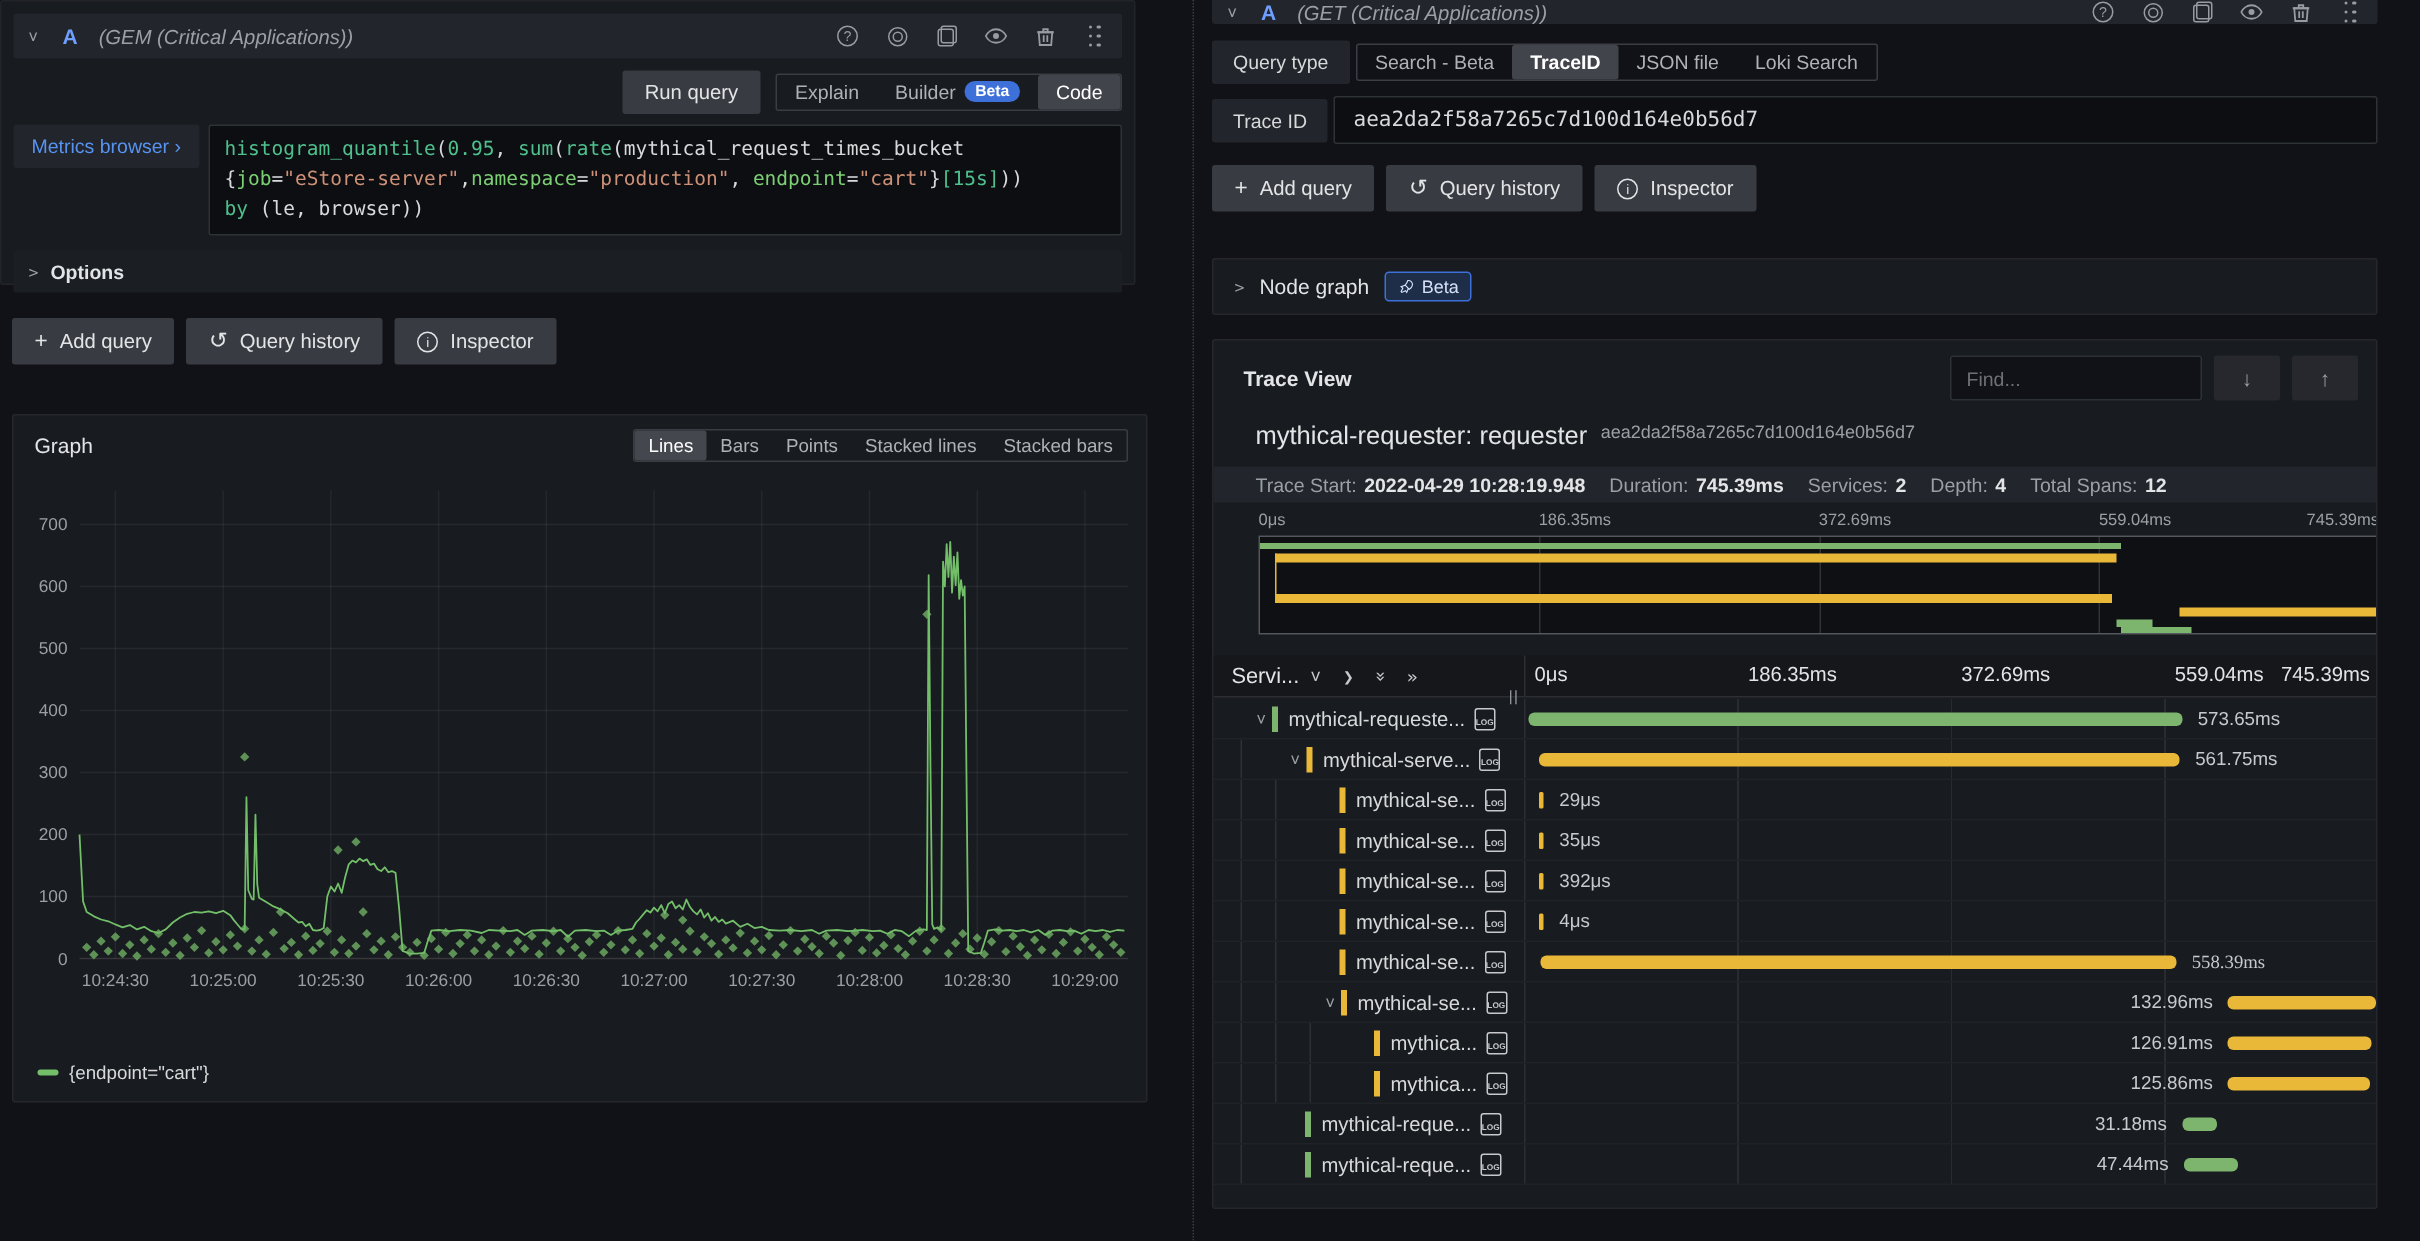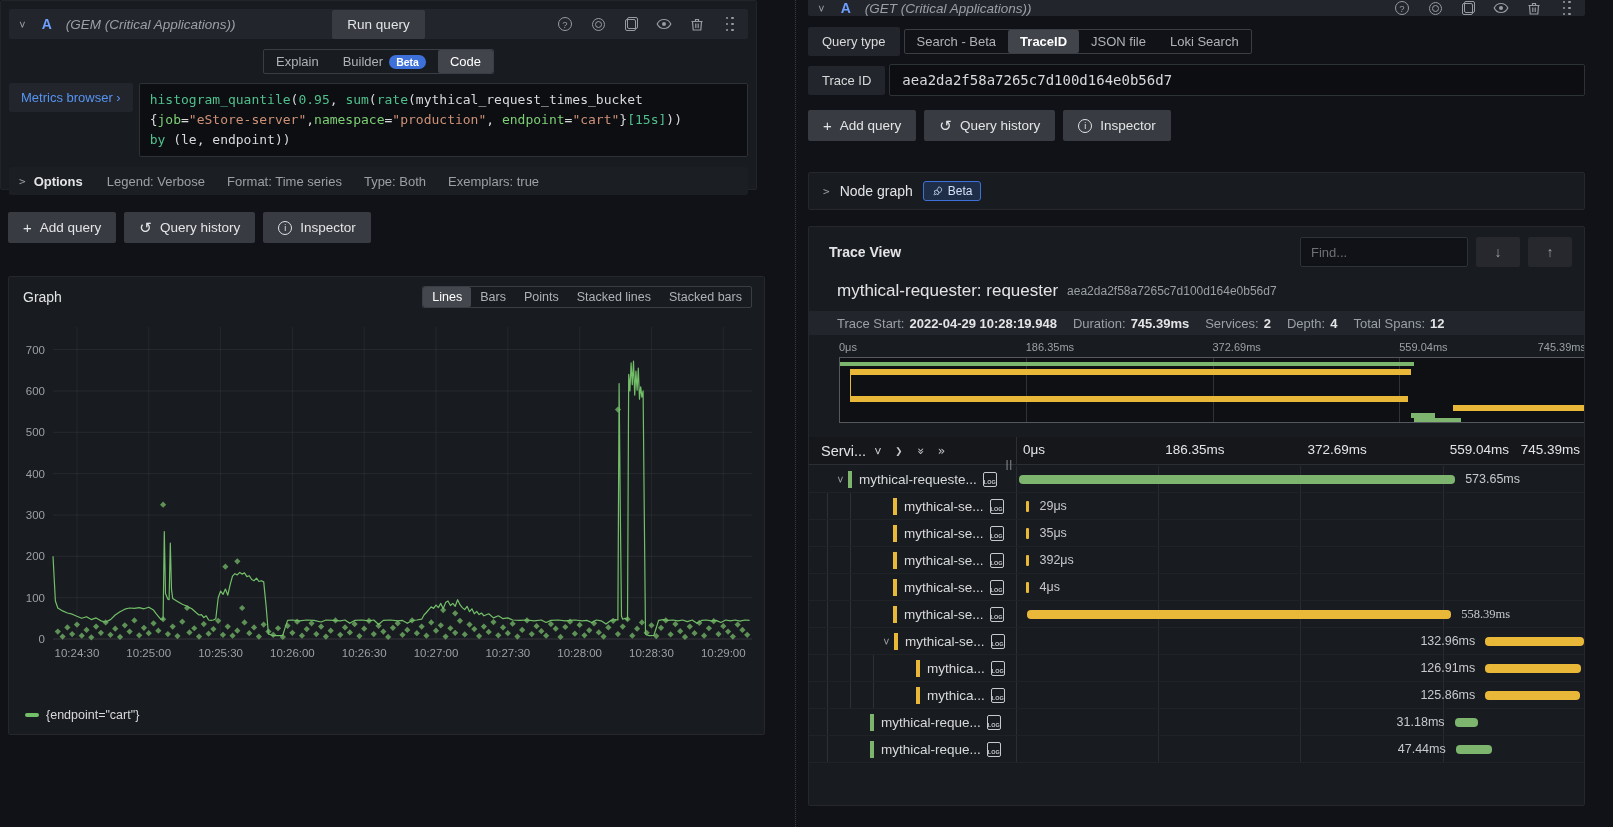--- a/index.html
+++ b/index.html
@@ -33,21 +33,21 @@
          font-family:"Liberation Sans",sans-serif; }
   .circle-i { width:14px; height:14px; border:1.3px solid #e3e4e6; border-radius:50%; font-size:9px; display:inline-flex; align-items:center; justify-content:center; font-style:normal; }
   .hist-ic { font-size:15px; line-height:1; }
   .tab-group { display:flex; align-items:center; border:1px solid #3a3d44; border-radius:2px; }
   .tab { padding:4px 12px; color:#aeb2b8; font-size:13px; cursor:pointer; white-space:nowrap; display:flex; align-items:center; gap:6px;}
   .tab.active { background:#41444b; color:#ffffff; border-radius:2px; }
   .beta-pill { background:#3d71d9; color:#fff; font-size:10.5px; font-weight:bold; padding:1px 7px; border-radius:9px; }
 
   
   #left-query { left:8px; top:14px; width:757px; height:190px; background:#181b1f; border:1px solid #222429; border-radius:2px; padding:8px; }
-  .toolbar-row { display:flex; justify-content:flex-end; align-items:center; gap:10px; margin-top:9px; height:26px;flex-direction:column; }
+  .toolbar-row { display:flex; justify-content:flex-end; align-items:center; gap:10px; margin-top:9px; height:26px; }
   .editor-row { display:flex; align-items:flex-start; margin-top:9px; }
   .mb-link { background:#22252b; color:#5794f2; font-size:13px; padding:7px 12px; border-radius:2px; white-space:nowrap; cursor:pointer; }
   .code-box { flex:1; margin-left:6px; background:#0d0e12; border:1px solid #2c3235; border-radius:2px;
               font-family:"DejaVu Sans Mono",monospace; font-size:13px; line-height:20px; padding:6px 10px; min-height:72px;}
   .tok-fn { color:#4fc08d;margin-top:34px; } .tok-lb { color:#7ccf74; } .tok-st { color:#ce9178; } .tok-pl { color:#d8d9da; }
   .options-row { display:flex; align-items:center; gap:20px; margin-top:10px; background:#1b1e23; padding:6px 10px; border-radius:2px; height:28px;}
   .options-row .opt-label { color:#e3e4e6; font-weight:bold; font-size:13px; margin-left:6px; margin-right:4px;}
   .options-row .opt-item { color:#9aa0a6; font-size:13px; }
   #left-buttons { left:8px; top:212px; display:flex; gap:8px; }
 
@@ -80,21 +80,21 @@
 
   
   #trace-panel { left:808px; top:226px; width:777px; height:580px; overflow:hidden;}
   .tv-header { display:flex; align-items:center; padding:10px 12px 0 20px; }
   .tv-title { font-size:14px; font-weight:700; color:#e3e4e6; }
   #find-input { width:168px; height:30px; background:#111217; border:1px solid #2c3235; border-radius:2px;
                 color:#d8d9da; font-size:13px; padding:0 10px; margin-left:auto; }
   #find-input::placeholder { color:#6e7077; }
   .find-btn { width:44px; height:30px; background:#26282e; color:#9aa0a6; display:inline-flex; align-items:center;
               justify-content:center; margin-left:8px; border-radius:2px; cursor:pointer; font-size:14px;}
-  .trace-title-row { display:flex; align-items:center; gap:9px; padding:14px 0 0 28px; }
+  .trace-title-row { display:flex; align-items:flex-start; gap:9px; padding:14px 0 0 28px; }
   .trace-name { font-size:17px; color:#e3e4e6; }
   .trace-id-small { font-size:12px; color:#9aa0a6; }
   .meta-strip { position:absolute; left:0; top:84px; width:777px; height:24px; background:#22252b;
                 display:flex; align-items:center; gap:16px; padding-left:28px; }
   .meta-item { display:flex; gap:5px; font-size:13px; }
   .meta-item .ml { color:#9aa0a6; } .meta-item .mv { color:#e3e4e6; font-weight:bold; }
   #mini-ticks { position:absolute; left:30px; top:114px; width:747px; height:14px; font-size:11px; color:#9aa0a6; }
   #minimap { position:absolute; left:30px; top:130px; width:747px; height:66px; border:1px solid #55585e; background:#0f1014; }
   .mini-grid { position:absolute; top:0; bottom:0; width:1px; background:rgba(204,204,220,0.18); }
   #span-header { position:absolute; left:0; top:210px; width:777px; height:28px; border-bottom:1px solid #2c2e33; background:#16171b; display:flex;}
@@ -169,32 +169,26 @@
         <span class="beta-pill">Beta</span>
       </span>
       <span class="tab active">Code</span>
     </div>
   </div>
   <div class="editor-row">
     <span class="mb-link">Metrics browser ›</span>
     <div class="code-box" id="query-code">
         <div><span class="tok-fn">histogram_quantile</span><span class="tok-pl">(</span><span class="tok-fn">0.95</span><span class="tok-pl">, </span><span class="tok-fn">sum</span><span class="tok-pl">(</span><span class="tok-fn">rate</span><span class="tok-pl">(</span><span class="tok-pl">mythical_request_times_bucket</span></div>
         <div><span class="tok-pl">{</span><span class="tok-lb">job</span><span class="tok-pl">=</span><span class="tok-st">"eStore-server"</span><span class="tok-pl">,</span><span class="tok-lb">namespace</span><span class="tok-pl">=</span><span class="tok-st">"production"</span><span class="tok-pl">, </span><span class="tok-lb">endpoint</span><span class="tok-pl">=</span><span class="tok-st">"cart"</span><span class="tok-pl">}</span><span class="tok-fn">[15s]</span><span class="tok-pl">))</span></div>
-        <div><span class="tok-fn">by </span><span class="tok-pl">(le, endpoint))</span></div>
+        <div><span class="tok-fn">by </span><span class="tok-pl">(le, browser))</span></div>
       </div>
   </div>
   <div class="options-row">
     <span class="chev">&gt;</span>
     <span class="opt-label" style="margin-left:-12px;">Options</span>
-    <span id="options-items" style="display:flex;gap:22px;">
-        <span class="opt-item">Legend: Verbose</span>
-        <span class="opt-item">Format: Time series</span>
-        <span class="opt-item">Type: Both</span>
-        <span class="opt-item">Exemplars: true</span>
-      </span>
   </div>
 </div>
 
 <div id="left-buttons" class="abs">
   <button class="btn">
       <span style="font-size:15px;">+</span>
       <span>Add query</span>
     </button>
   <button class="btn">
       <span class="hist-ic">↺</span>
@@ -576,20 +570,33 @@
           <span class="s-colorbar" style="background: rgb(125, 181, 111);"></span>
           <span class="s-label">mythical-requeste...</span>
           <span class="log-ic">LOG</span>
         </div>
         <div class="s-line">
           <div class="s-bar" style="left: 0.3%; width: 76.7%; background: rgb(125, 181, 111);"></div>
           <span class="s-dur" style="left: calc(77% + 10px);">573.65ms</span>
         </div>
       </div>
       <div class="span-row">
+        <div class="s-name" style="padding-left: 47px;">
+          <div class="s-guide" style="left: 18px;"></div>
+          <span class="s-chev chev down">&gt;</span>
+          <span class="s-colorbar" style="background: rgb(234, 184, 57);"></span>
+          <span class="s-label">mythical-serve...</span>
+          <span class="log-ic">LOG</span>
+        </div>
+        <div class="s-line">
+          <div class="s-bar" style="left: 1.5%; width: 75.2%; background: rgb(234, 184, 57);"></div>
+          <span class="s-dur" style="left: calc(76.7% + 10px);">561.75ms</span>
+        </div>
+      </div>
+      <div class="span-row">
         <div class="s-name" style="padding-left: 84px;">
           <div class="s-guide" style="left: 18px;"></div>
           <div class="s-guide" style="left: 41px;"></div>
           <span class="s-colorbar" style="background: rgb(234, 184, 57);"></span>
           <span class="s-label">mythical-se...</span>
           <span class="log-ic">LOG</span>
         </div>
         <div class="s-line">
           <div class="s-bar tick" style="left: 1.5%; background: rgb(234, 184, 57);"></div>
           <span class="s-dur" style="left: calc(2.2% + 10px);">29μs</span>

